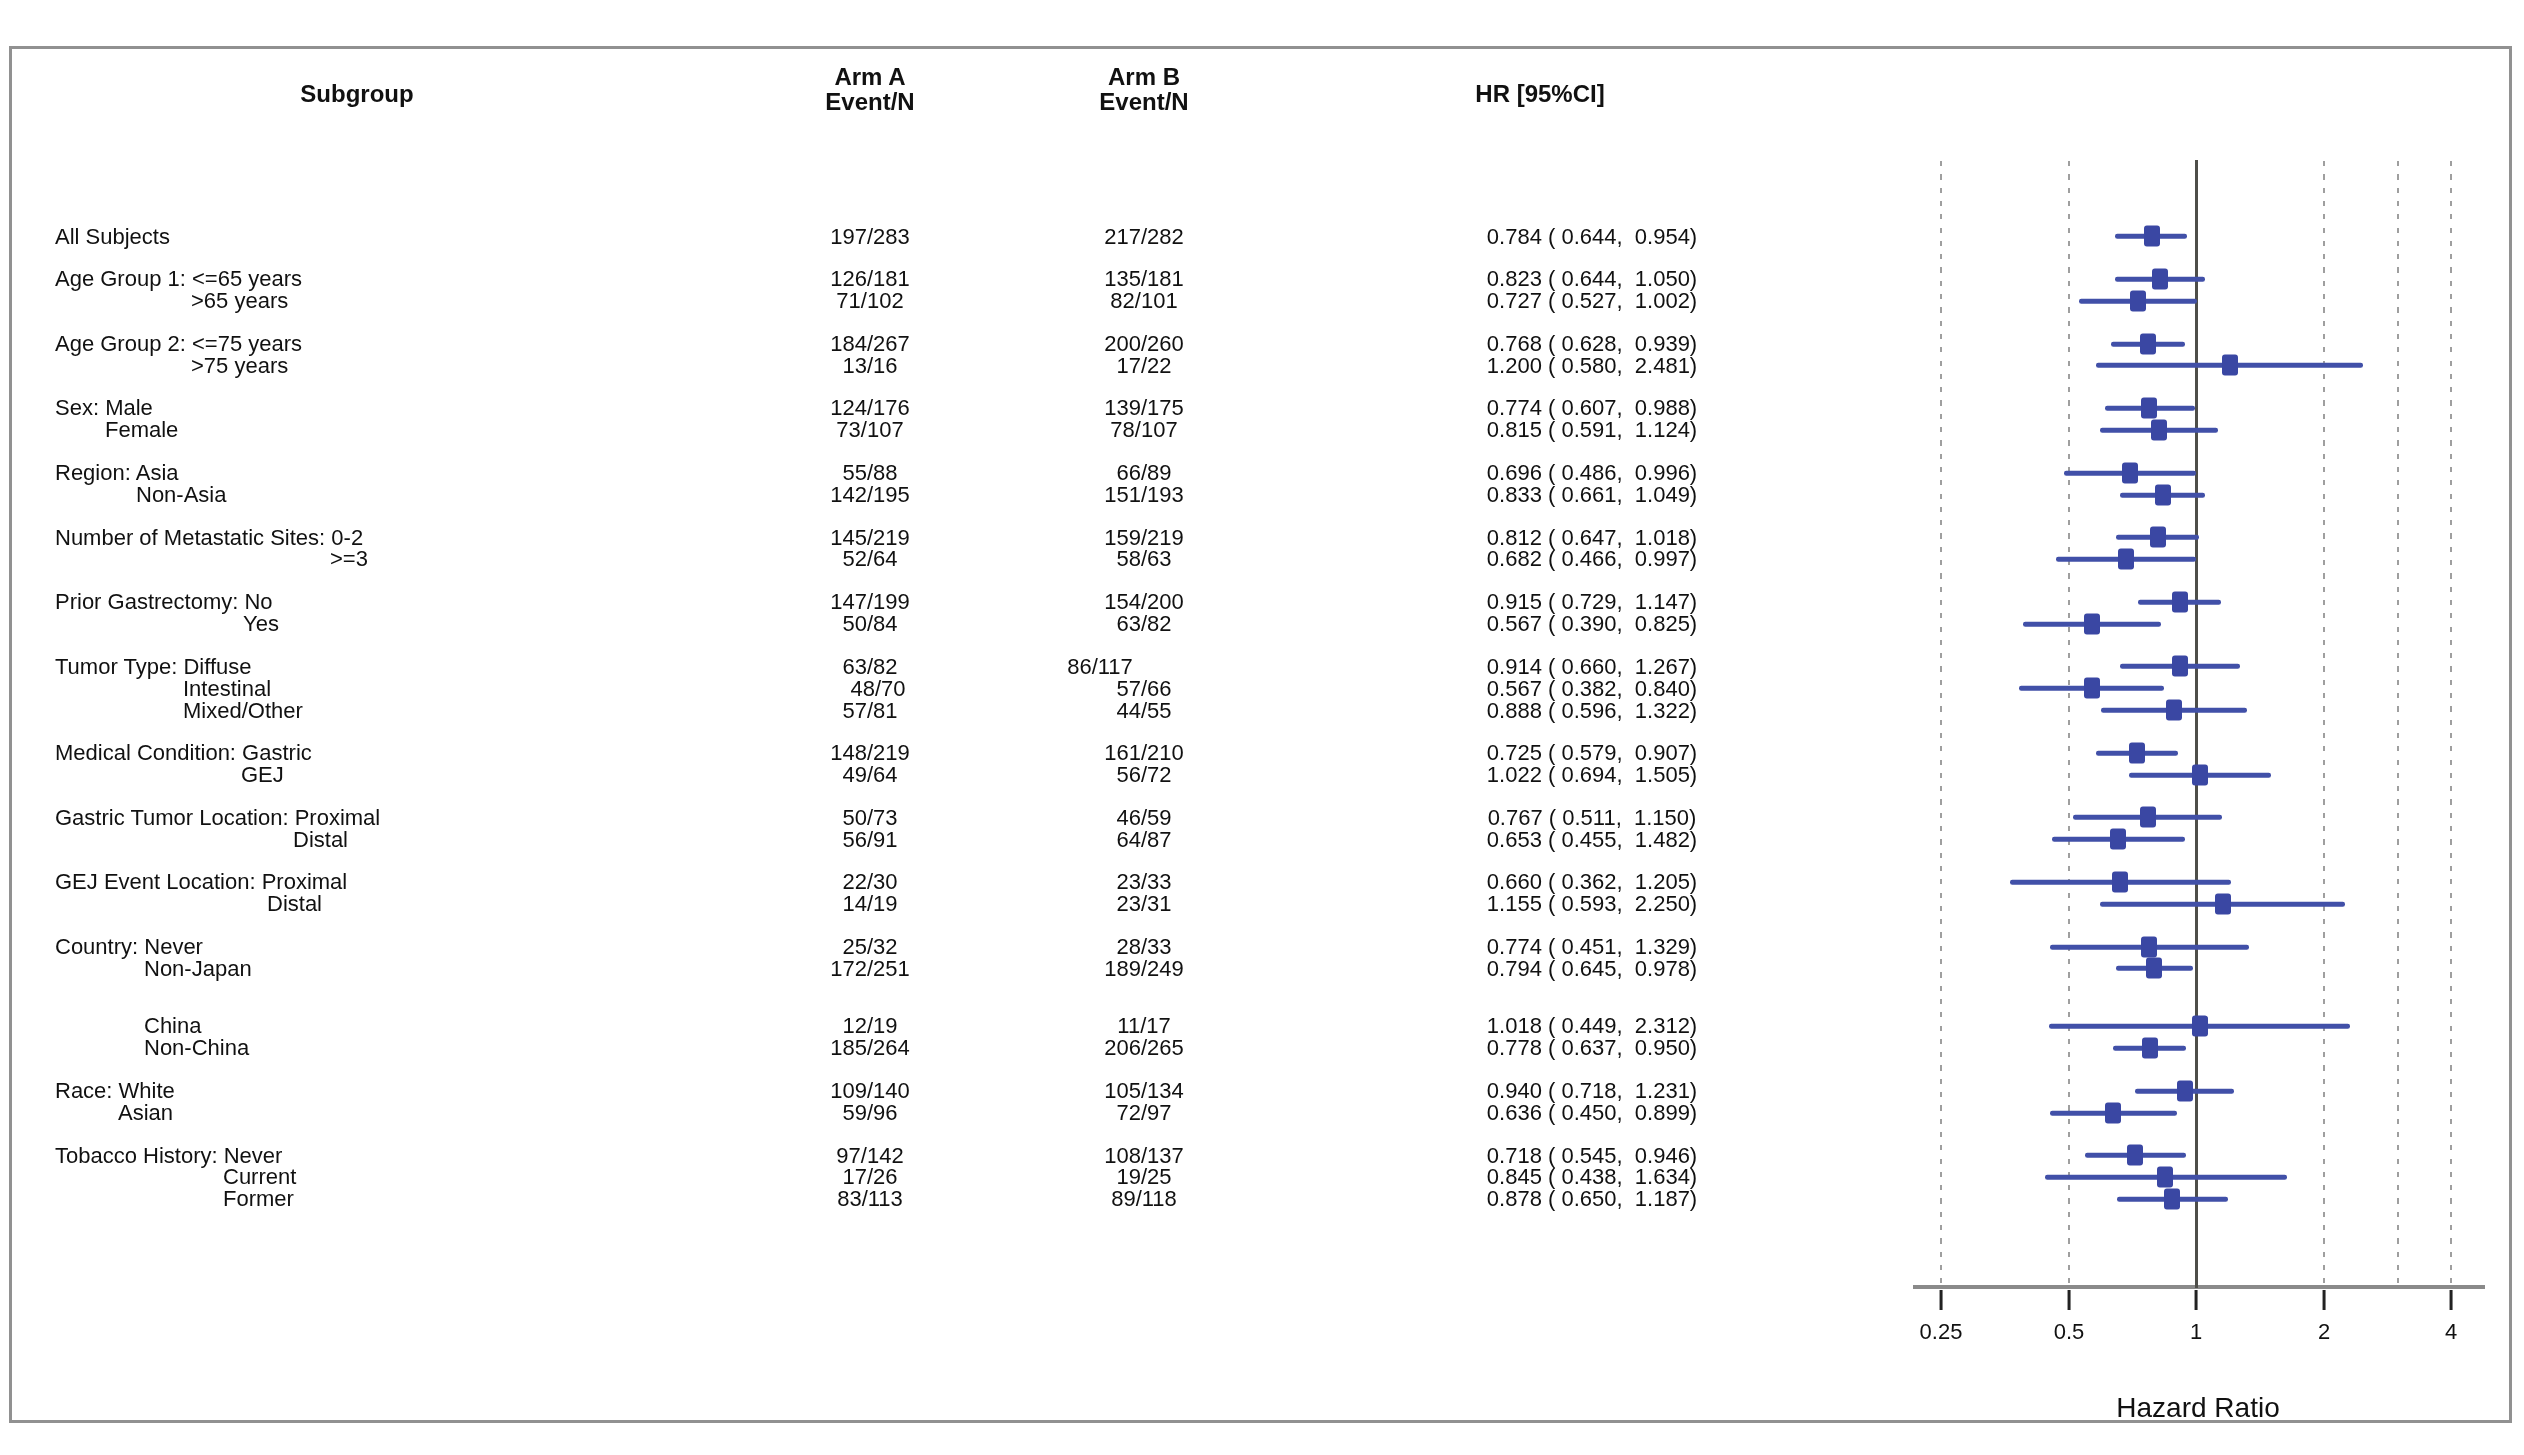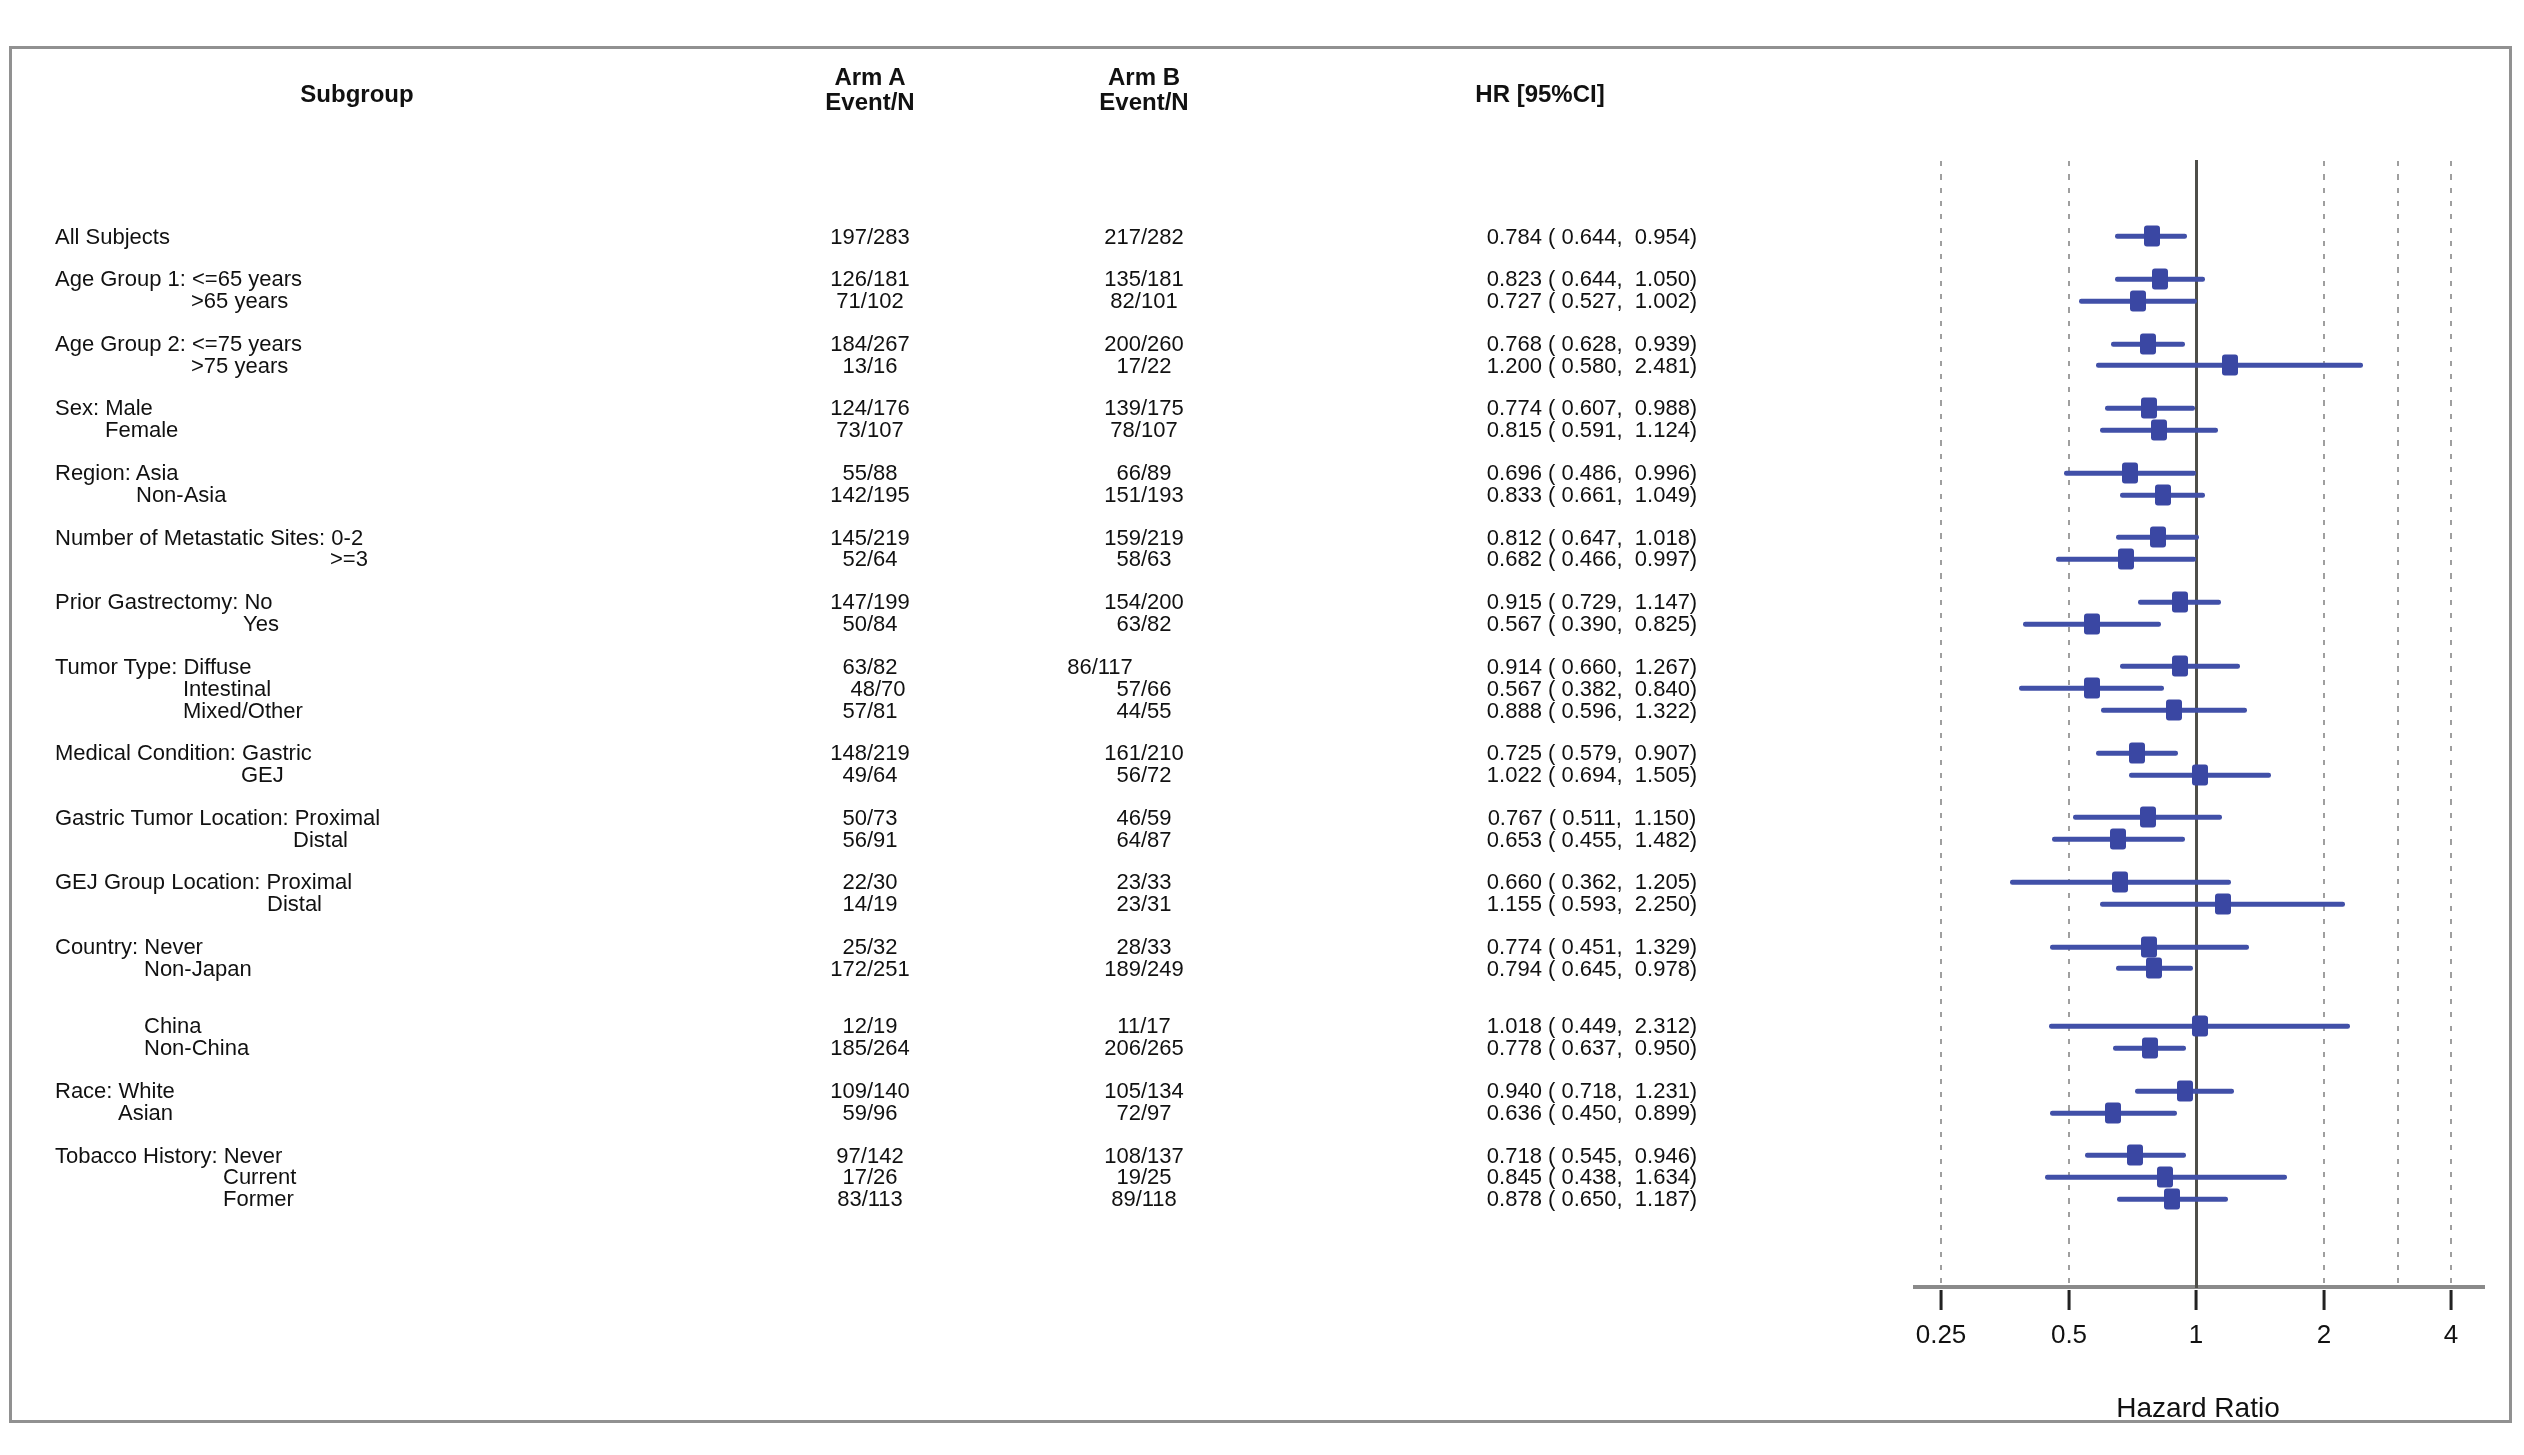--- a/index.html
+++ b/index.html
@@ -10,21 +10,21 @@
   .frame{position:absolute;left:9.2px;top:46px;width:2503px;height:1377px;
          border:3.5px solid #919191;box-sizing:border-box;}
   .t{position:absolute;white-space:pre;font-size:22px;line-height:25px;color:#111;}
   .ctr{transform:translateX(-50%);}
   .hdr{font-weight:700;font-size:24px;}
   .grid{position:absolute;width:2.3px;top:161px;height:1126px;
         background:repeating-linear-gradient(to bottom,#9f9f9f 0 5.2px,transparent 5.2px 13.3px);}
   .ref{position:absolute;width:2.9px;top:160px;height:1128px;background:#4e4e49;}
   .axisline{position:absolute;left:1913px;top:1285px;width:572px;height:4px;background:#8a8a8a;}
   .tick{position:absolute;top:1290px;width:2.9px;height:19.6px;background:#222;transform:translateX(-50%);}
-  .ticklabel{position:absolute;top:1319px;font-size:26px;transform:translateX(-50%);white-space:pre;}
+  .ticklabel{position:absolute;top:1319px;font-size:22px;transform:translateX(-50%);white-space:pre;}
   .axistitle{position:absolute;left:2198px;top:1392px;font-size:28px;transform:translateX(-50%);white-space:pre;}
   .ci{position:absolute;height:4.6px;background:#4150a8;border-radius:2.3px;transform:translateY(-50%);}
   .sq{position:absolute;width:16px;height:21px;background:#3a47a3;border-radius:2.9px;transform:translate(-50%,-50%);}
 </style>
 </head>
 <body>
 
 <div class="frame"></div>
 
 <div class="t hdr ctr" style="left:357px;top:81px;">Subgroup</div>
@@ -172,21 +172,21 @@
     <div class="t ctr" style="left: 1144px; top: 805px;">46/59</div>
     <div class="t ctr" style="left: 1592px; top: 805px;">0.767 ( 0.511,  1.150)</div>
     <div class="ci" style="left: 2073px; width: 149px; top: 817px;"></div>
     <div class="sq" style="left: 2148px; top: 817px;"></div>
     <div class="t" style="left: 293px; top: 827px;"><span>Distal</span></div>
     <div class="t ctr" style="left: 870px; top: 827px;">56/91</div>
     <div class="t ctr" style="left: 1144px; top: 827px;">64/87</div>
     <div class="t ctr" style="left: 1592px; top: 827px;">0.653 ( 0.455,  1.482)</div>
     <div class="ci" style="left: 2052px; width: 133px; top: 839px;"></div>
     <div class="sq" style="left: 2118px; top: 839px;"></div>
-    <div class="t" style="left: 55px; top: 869px;"><span>GEJ Group Location: </span><span>Proximal</span></div>
+    <div class="t" style="left: 55px; top: 869px;"><span>GEJ Event Location: </span><span>Proximal</span></div>
     <div class="t ctr" style="left: 870px; top: 869px;">22/30</div>
     <div class="t ctr" style="left: 1144px; top: 869px;">23/33</div>
     <div class="t ctr" style="left: 1592px; top: 869px;">0.660 ( 0.362,  1.205)</div>
     <div class="ci" style="left: 2010px; width: 221px; top: 882px;"></div>
     <div class="sq" style="left: 2120px; top: 882px;"></div>
     <div class="t" style="left: 267px; top: 891px;"><span>Distal</span></div>
     <div class="t ctr" style="left: 870px; top: 891px;">14/19</div>
     <div class="t ctr" style="left: 1144px; top: 891px;">23/31</div>
     <div class="t ctr" style="left: 1592px; top: 891px;">1.155 ( 0.593,  2.250)</div>
     <div class="ci" style="left: 2100px; width: 245px; top: 904px;"></div>

